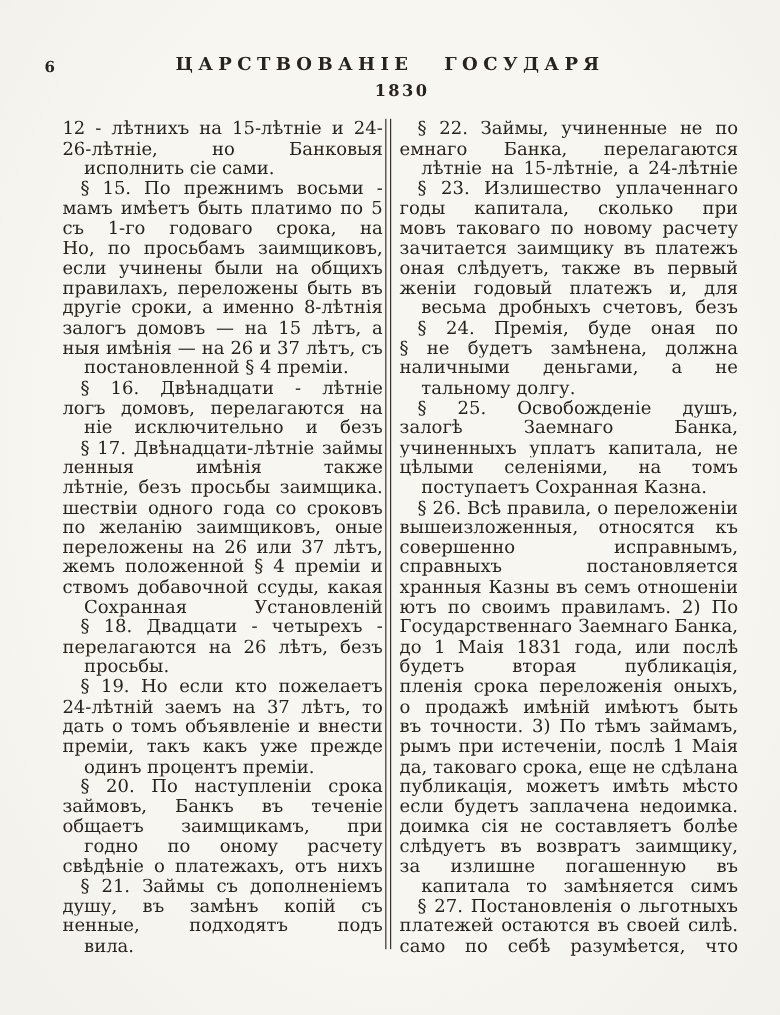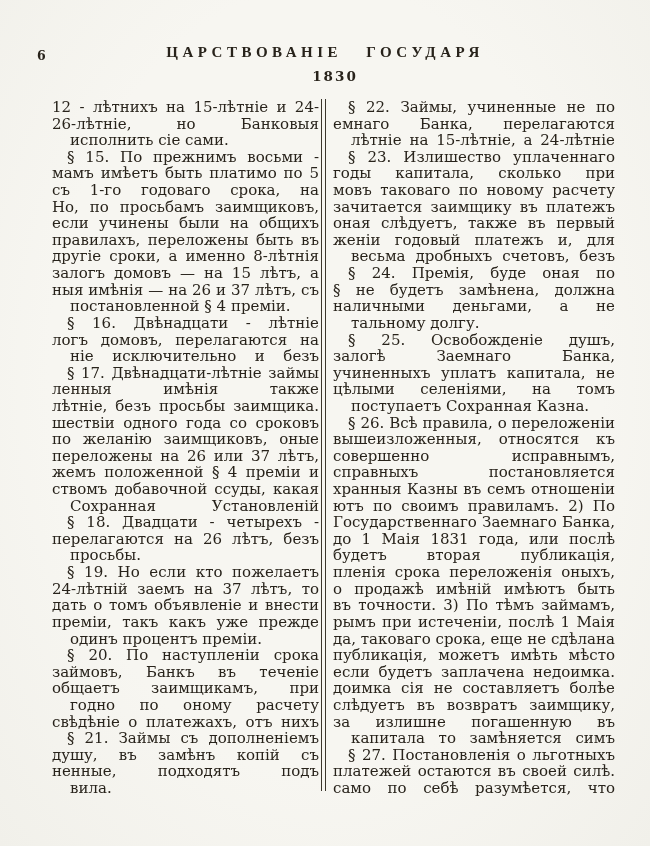--- a/index.html
+++ b/index.html
@@ -14,21 +14,20 @@
   .pagenum{
     position:absolute;left:37px;top:48px;
     font-size:12.5px;font-weight:bold;letter-spacing:.5px;
   }
   .hdr-title{
     position:absolute;left:0;right:0;top:44px;
     text-align:center;
     font-size:15px;font-weight:bold;
     letter-spacing:4.5px;word-spacing:16px;
     white-space:nowrap;
-    font-family:Liberation Serif, serif;
   }
   .hdr-year{
     position:absolute;left:0;right:0;top:68px;
     text-align:center;
     font-size:13.5px;font-weight:bold;letter-spacing:2px;margin-left:20px;
   }
   .col{
     position:absolute;top:99px;
     font-size:15px;line-height:16.62px;
   }

